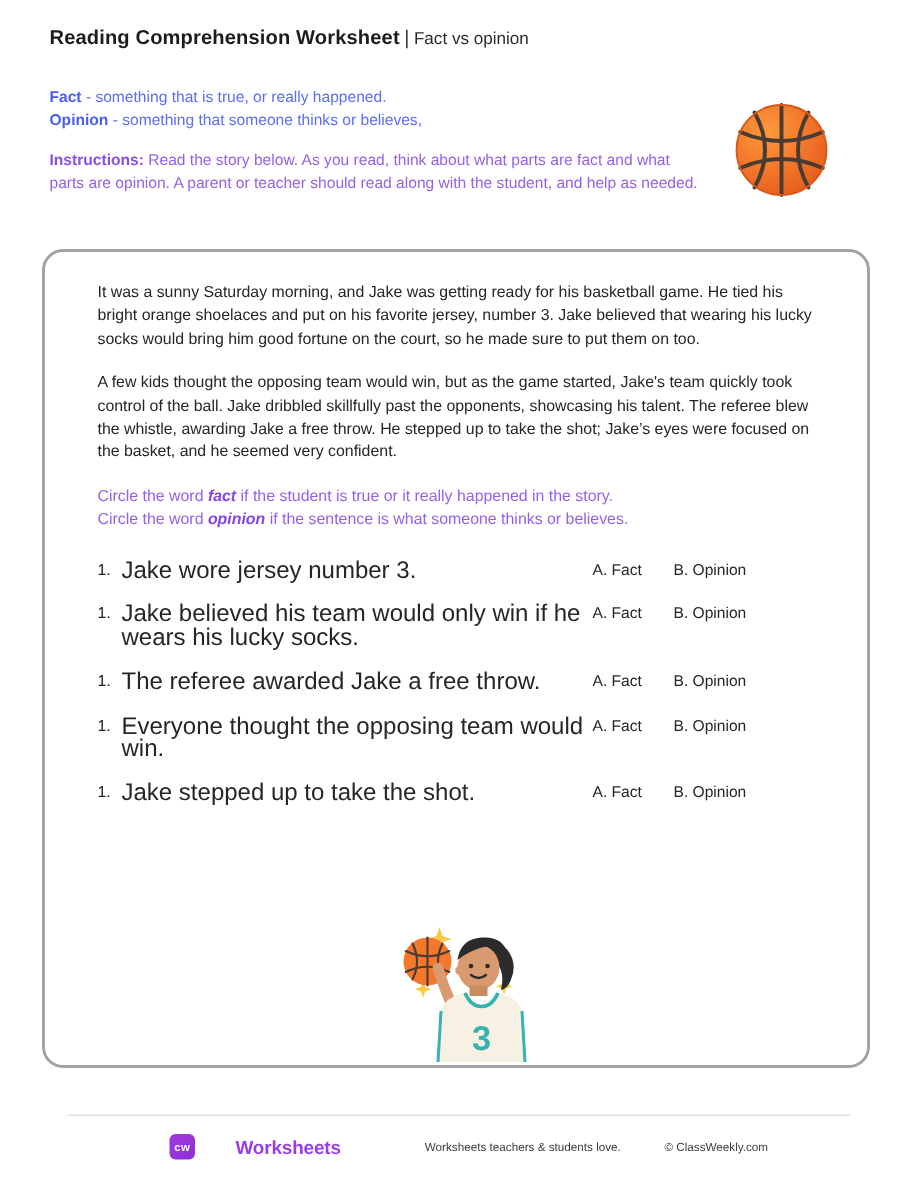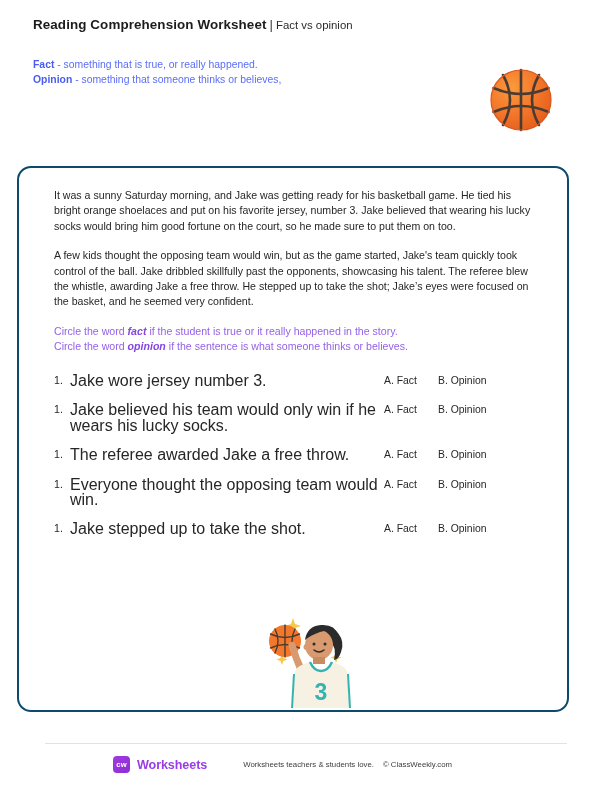--- a/index.html
+++ b/index.html
@@ -79,25 +79,25 @@
     position: absolute;
     left: 487px;
     top: 66px;
     width: 68px;
     height: 68px;
   }
 
   
   .card {
     position: absolute;
-    left: 17px;
+    left: 28px;
     top: 166px;
     width: 552px;
     height: 546px;
-    border: 2px solid #0c4a6e;
+    border: 2px solid #a3a3a3;
     border-radius: 14px;
     box-sizing: border-box;
     background: #ffffff;
   }
   .card-inner {
     padding: 20px 30px 0 35px;
   }
 
   .story p {
     margin: 0 0 14px 0;
@@ -181,20 +181,21 @@
     width: 522px;
     height: 1px;
     background: #e2e2e2;
   }
   .footer {
     position: absolute;
     left: 113px;
     top: 756px;
     display: flex;
     align-items: center;
+    gap: 20px;
   }
   .logo-mark {
     width: 17px;
     height: 17px;
     border-radius: 4px;
     background: linear-gradient(135deg, #a23ae0 0%, #8b2fd4 100%);
     color: #ffffff;
     font-size: 7.6px;
     font-weight: bold;
     display: flex;
@@ -234,20 +235,23 @@
 
     <div class="defs">
       <div>
         <span class="term">Fact</span><span> - something that is true, or really happened.</span>
       </div>
       <div>
         <span class="term">Opinion</span><span> - something that someone thinks or believes,</span>
       </div>
     </div>
 
+    <div class="instructions">
+      <span class="lead">Instructions:</span><span> Read the story below. As you read, think about what parts are fact and what parts are opinion. A parent or teacher should read along with the student, and help as needed.</span>
+    </div>
   </div>
 
   <div class="ball-top">
     <svg viewBox="0 0 68 68" width="68" height="68" aria-hidden="true">
       <defs>
         <radialGradient id="ballg" cx="35%" cy="30%" r="75%">
           <stop offset="0%" stop-color="#fb9a3c"></stop>
           <stop offset="55%" stop-color="#f4782b"></stop>
           <stop offset="100%" stop-color="#e55f1c"></stop>
         </radialGradient>

